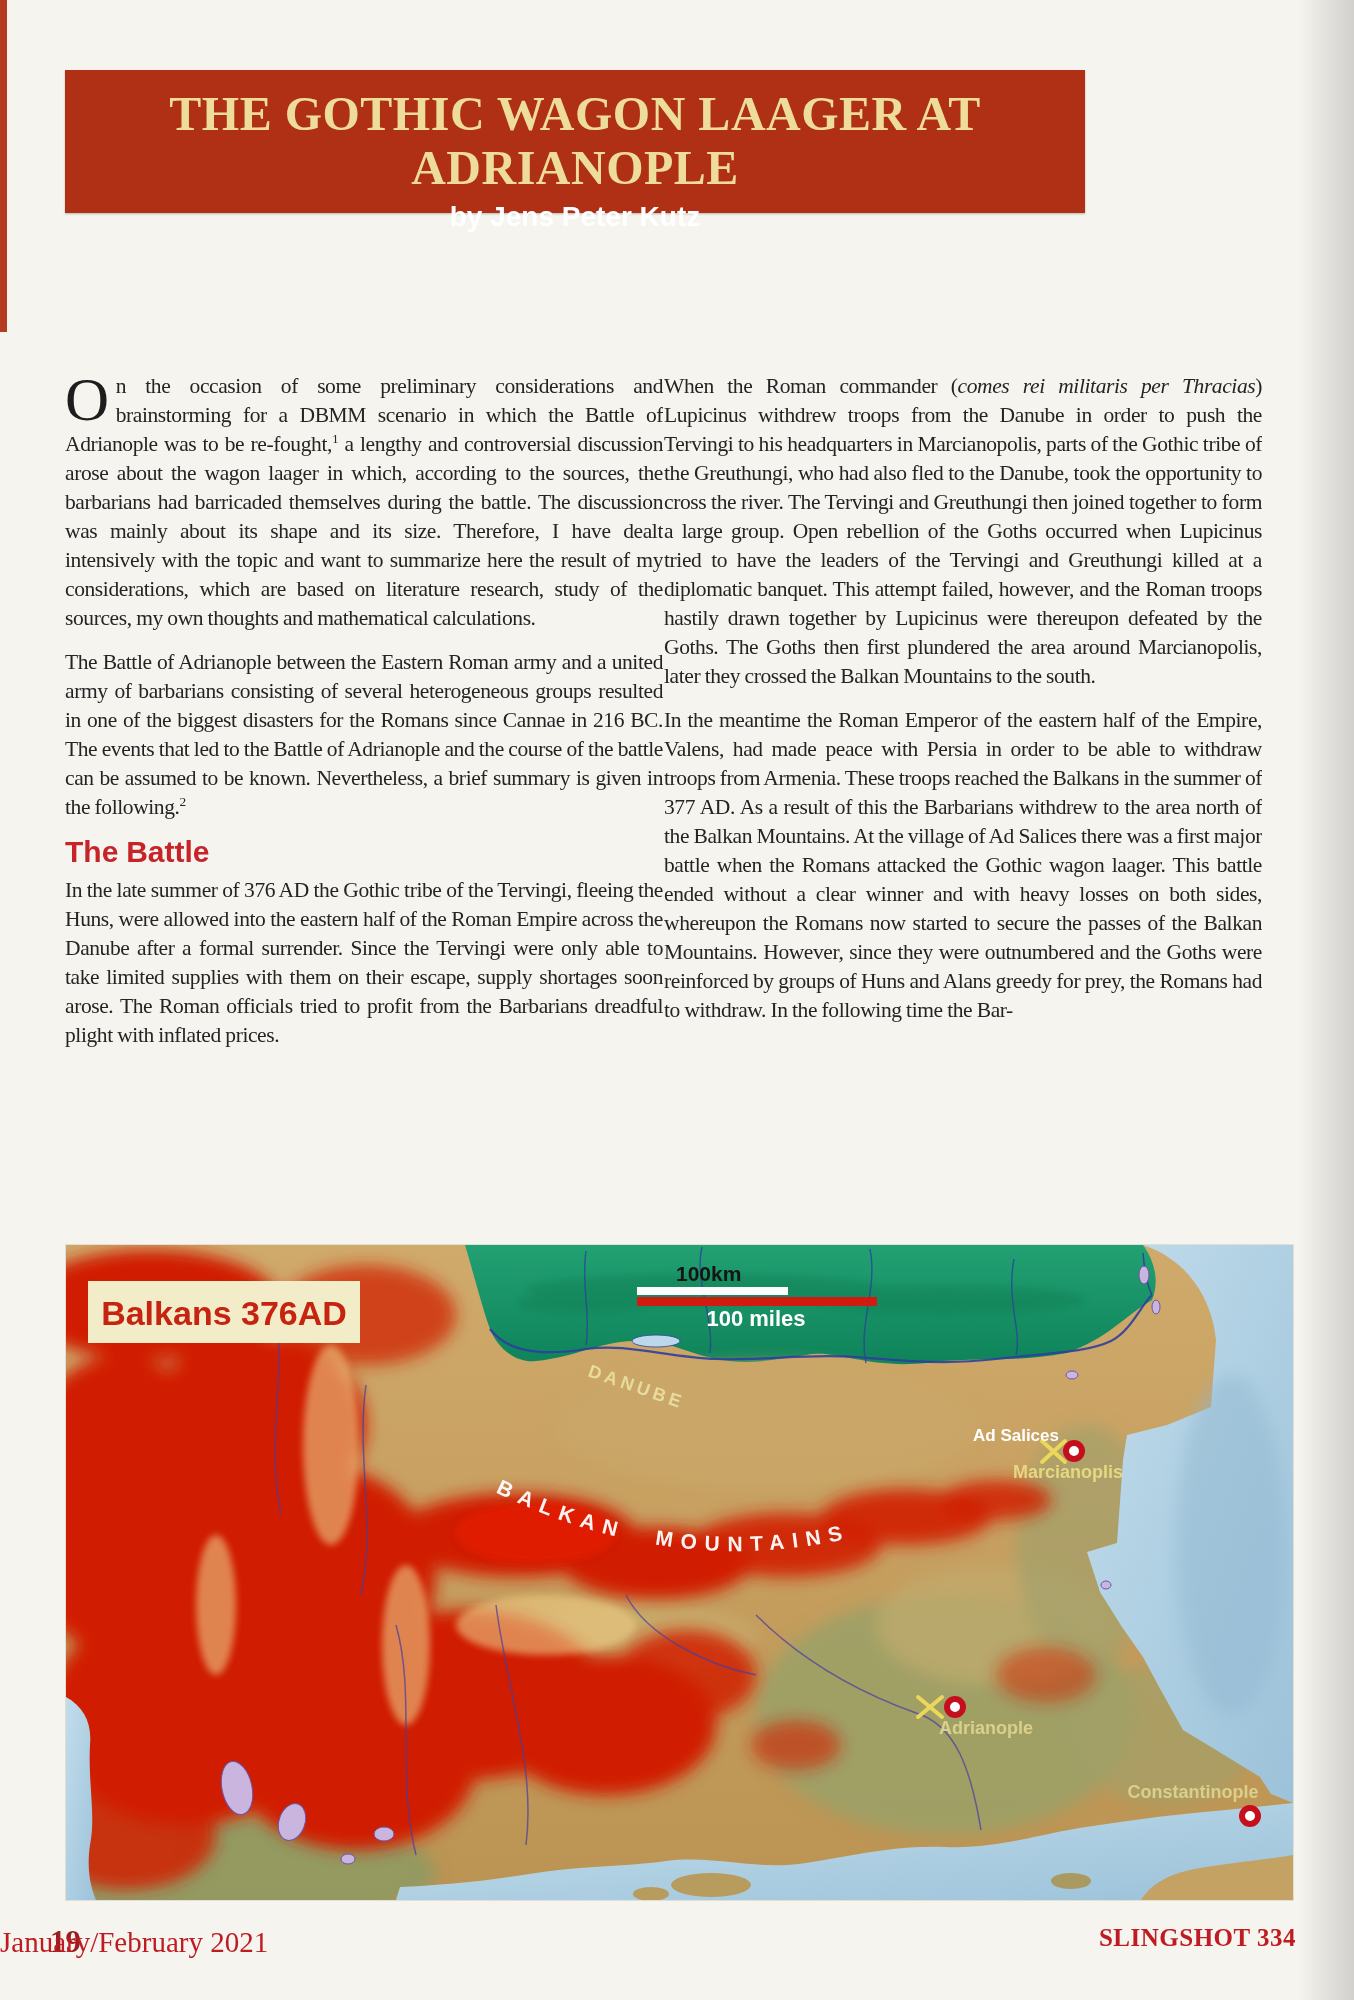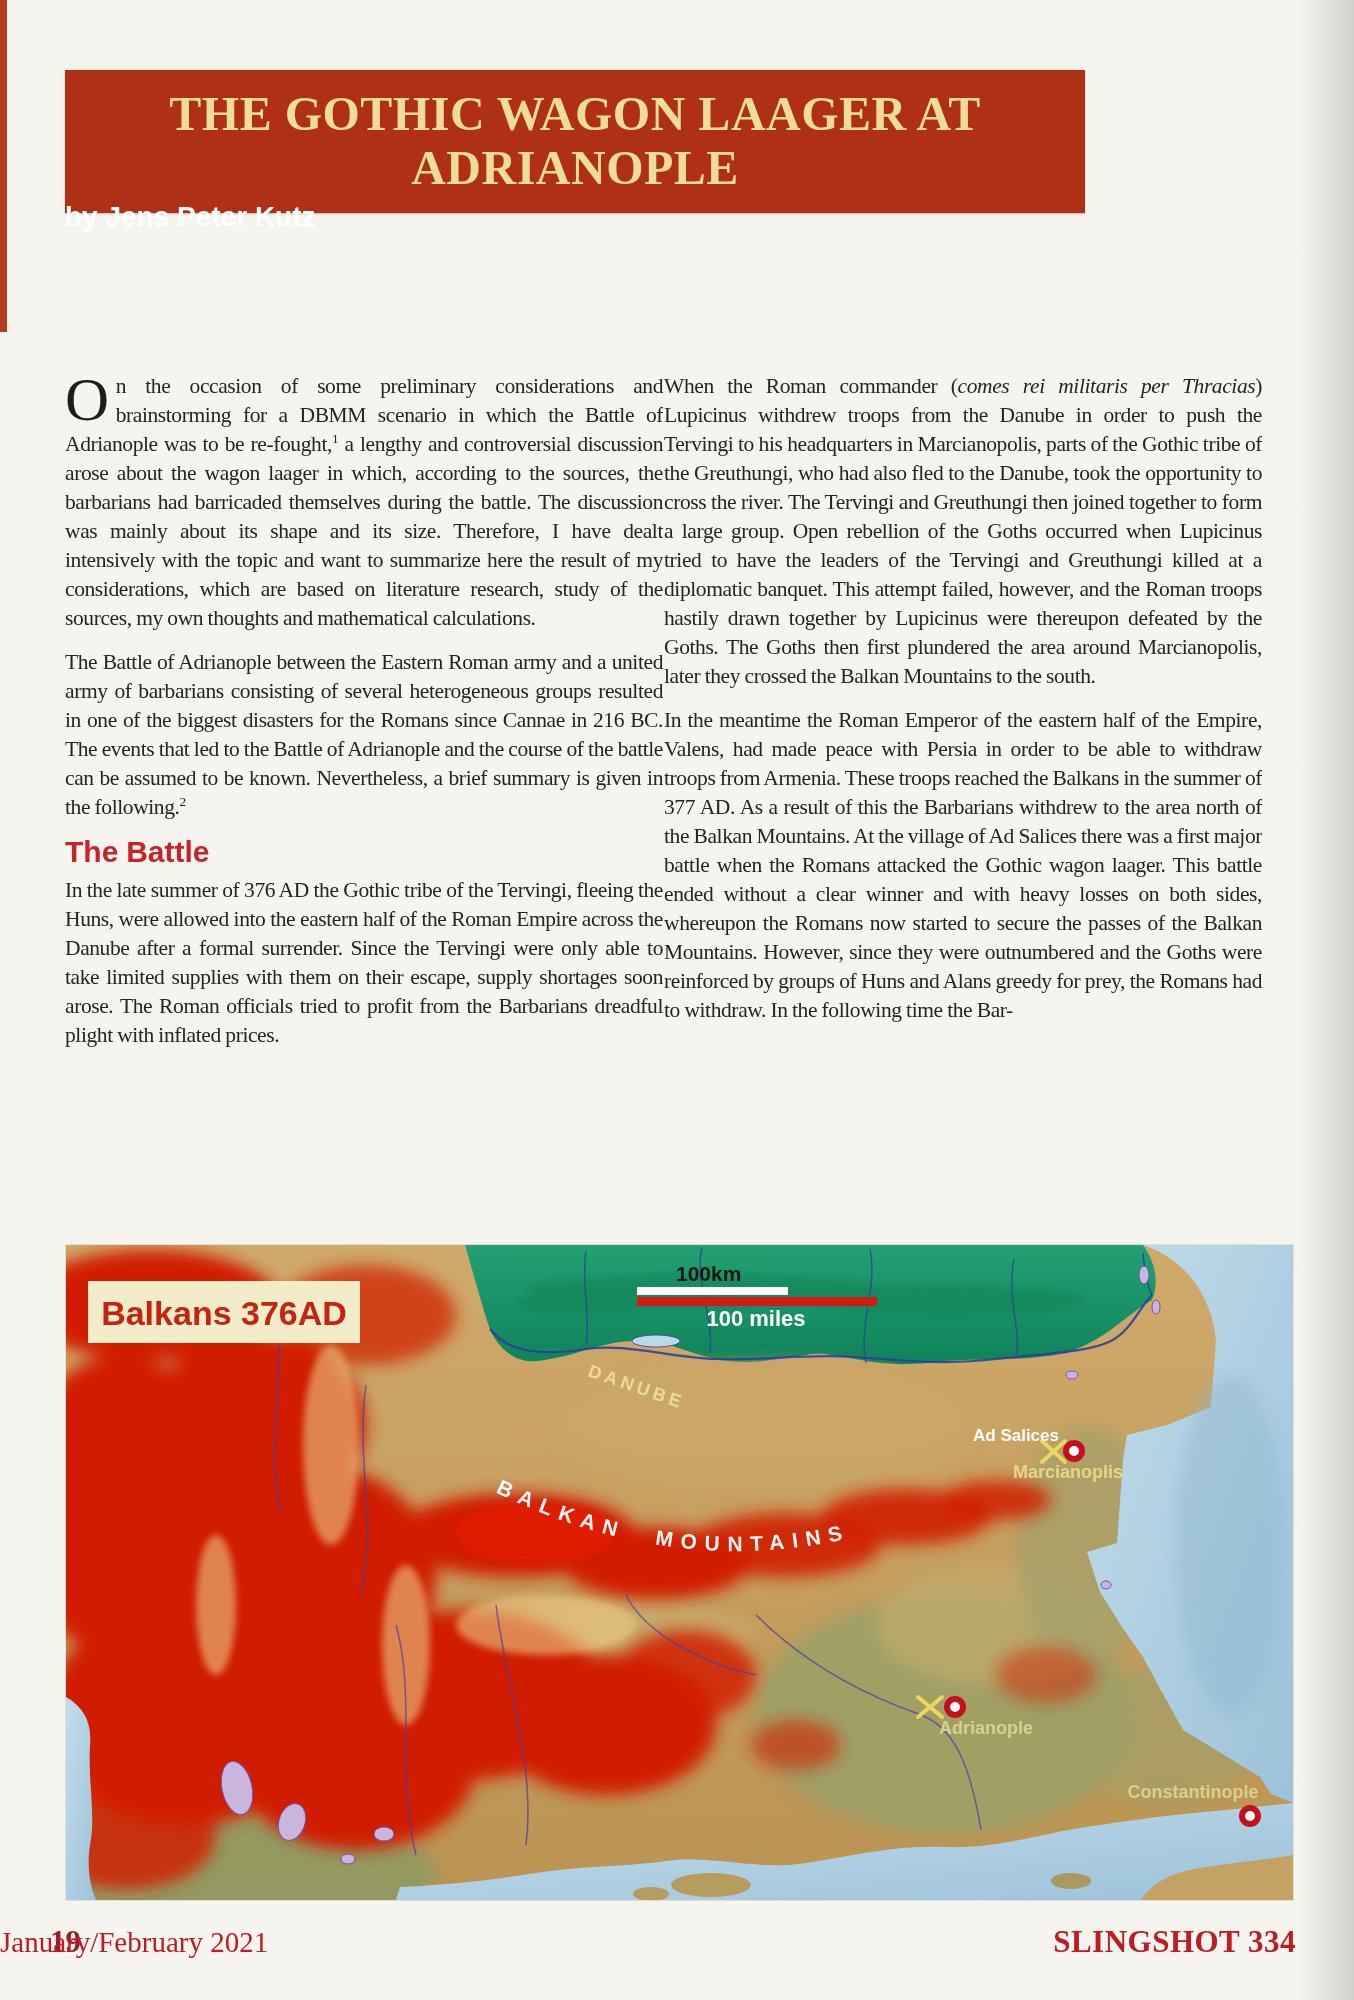--- a/index.html
+++ b/index.html
@@ -6,21 +6,21 @@
   .page{position:relative;width:1354px;height:2000px;background:#f5f4ef;overflow:hidden;
         font-family:"Liberation Serif",serif;}
   .red-sliver{position:absolute;left:0;top:0;width:7px;height:332px;background:#b43a20;}
   .scan-right{position:absolute;right:0;top:0;width:56px;height:100%;
         background:linear-gradient(to right,rgba(160,160,158,0),rgba(150,150,148,.38));}
   
   .banner{position:absolute;left:65px;top:70px;width:1020px;height:143px;background:#af3015;
         box-shadow:0 1px 2px rgba(0,0,0,.25);}
   .banner-title{margin-top:17px;text-align:center;font-family:"Liberation Serif",serif;
         font-weight:bold;font-size:48px;line-height:54px;color:#eedc9a;letter-spacing:.5px;}
-  .banner-byline{margin-top:6px;text-align:left;font-family:"Liberation Sans",sans-serif;
+  .banner-byline{margin-top:6px;text-align:center;font-family:"Liberation Sans",sans-serif;
         font-weight:bold;font-size:28px;color:#ffffff;}
   
   .intro{position:absolute;left:65px;top:226px;width:1228px;margin:0;
         font-style:italic;font-size:28.5px;line-height:45px;color:#161616;text-align:justify;}
   
   .col{position:absolute;top:372px;width:598px;height:872px;overflow:hidden;
         font-size:21.5px;line-height:29px;color:#242424;text-align:justify;
         letter-spacing:-0.4px;word-spacing:-0.5px;}
   .col-left{left:65px;}
   .col-right{left:664px;}
@@ -32,21 +32,21 @@
   .section-heading{margin:6px 0 10px 0;font-family:Liberation Sans, sans-serif;
         font-weight:bold;font-size:30px;color:#c7242a;letter-spacing:0;}
   
   .map-wrap{position:absolute;left:66px;top:1245px;width:1227px;height:655px;z-index:5;
         box-shadow:0 0 0 1px rgba(120,100,60,.15);text-align:center;}
   .map-wrap svg{display:block;}
   
   .pageno{position:absolute;left:50px;top:1924px;font-weight:bold;font-size:31px;color:#9c1d20;}
   .issue{position:absolute;left:0;top:1926px;width:1230px;text-align:left;
         font-size:29px;color:#bf1b22;}
-  .mag{position:absolute;right:58px;top:1924px;font-weight:bold;font-size:31px;color:#bf1b22;
+  .mag{position:absolute;right:58px;top:1924px;font-weight:bold;font-size:25px;color:#bf1b22;
         letter-spacing:.5px;}
 </style>
 </head>
 <body>
 
 <div class="page">
 
   <div class="red-sliver"></div>
   <div class="scan-right"></div>
 

